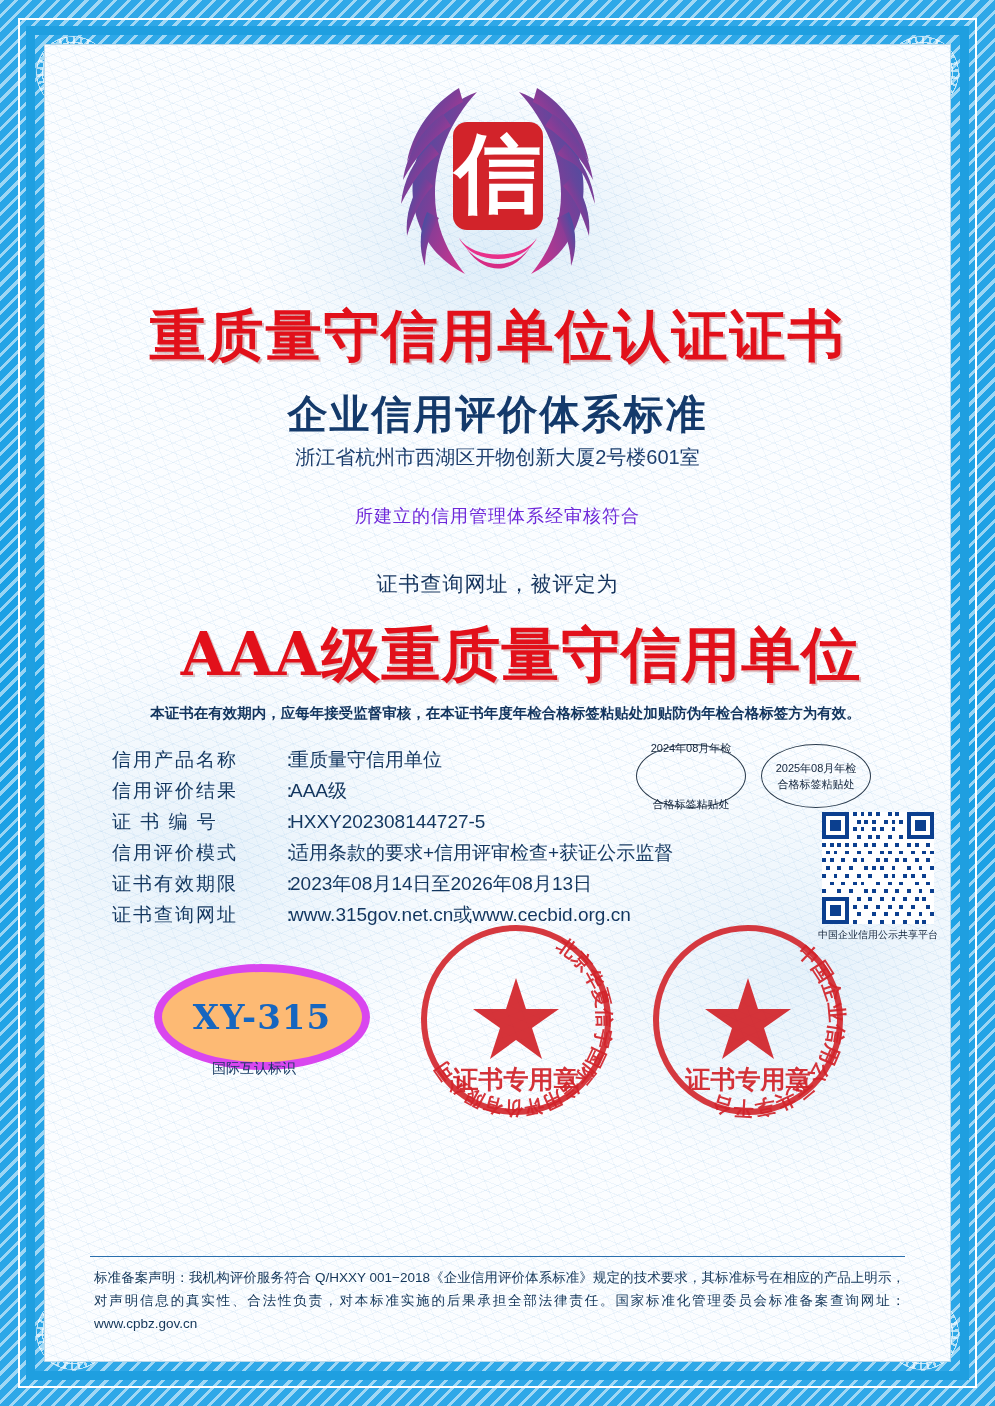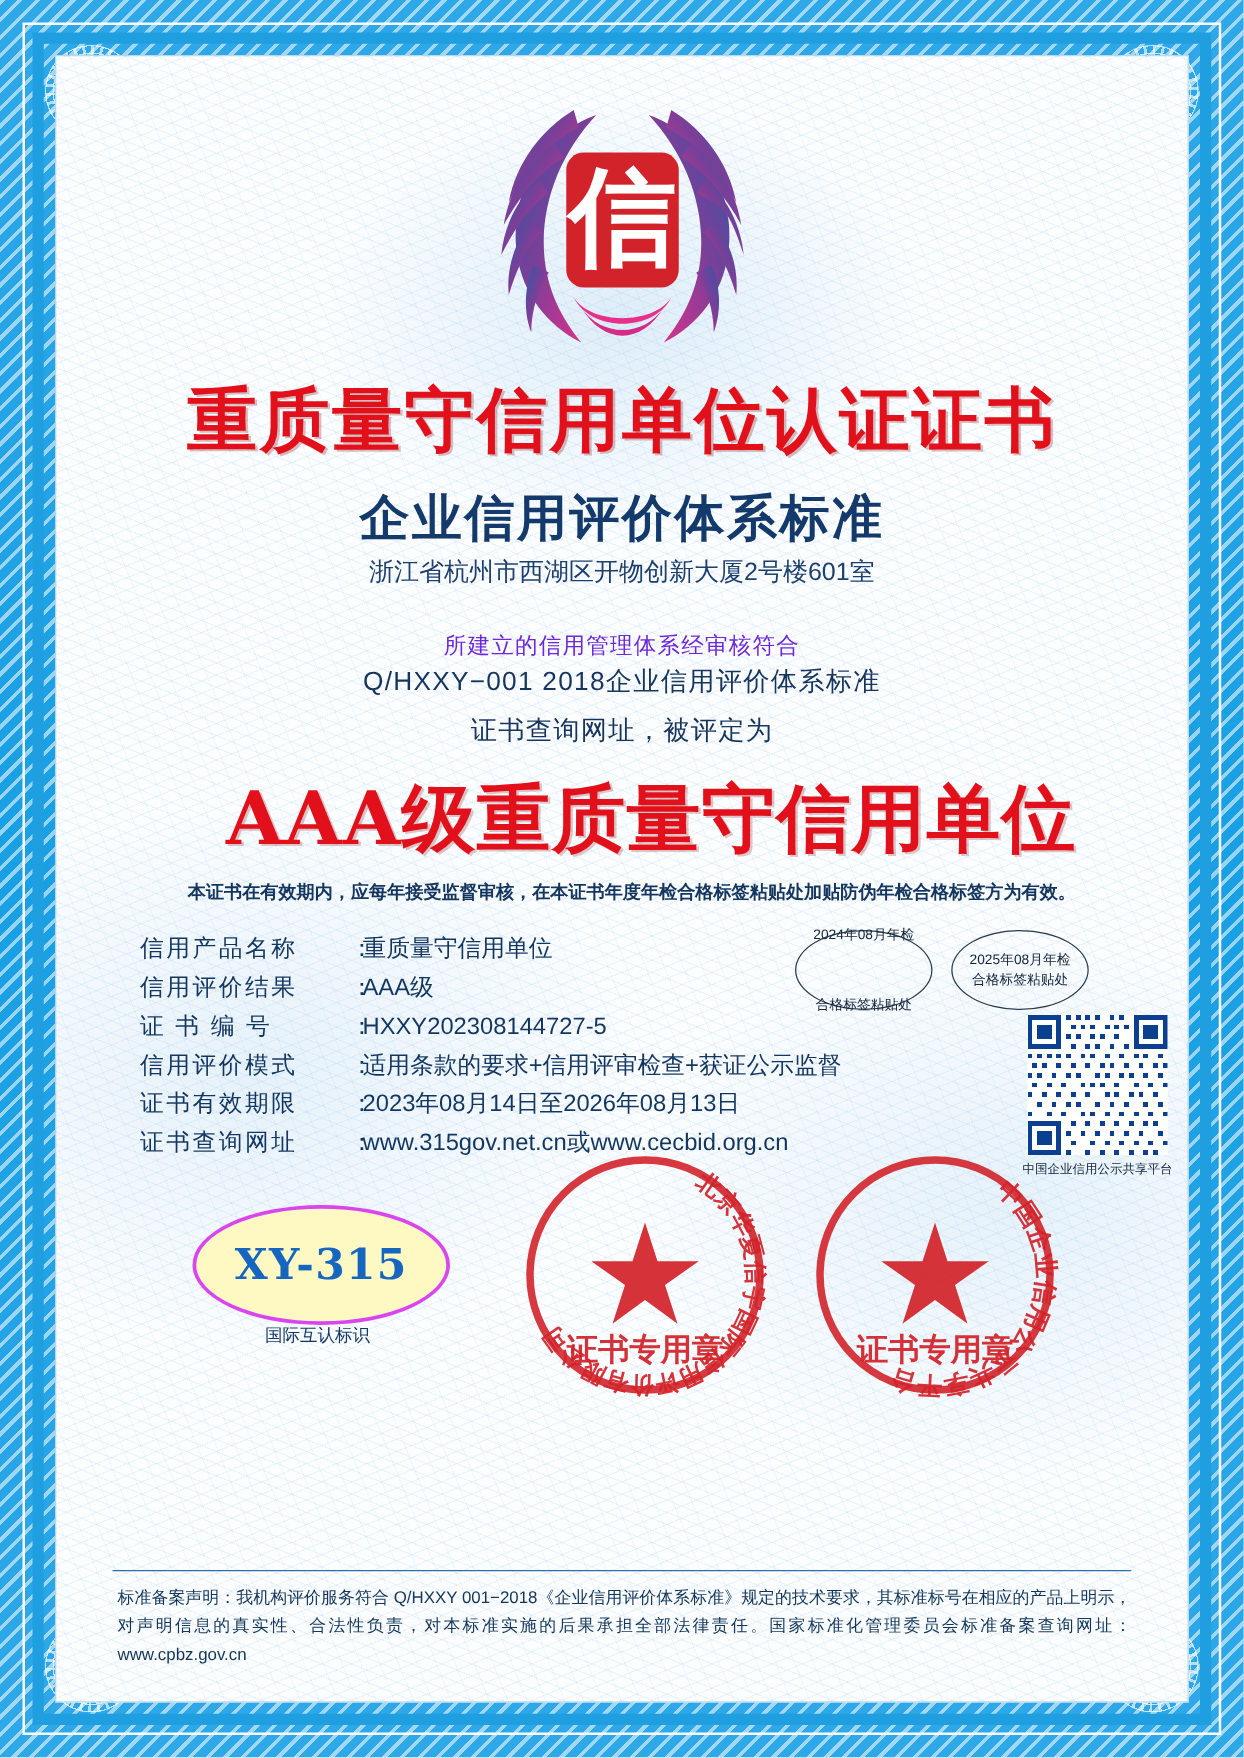--- a/index.html
+++ b/index.html
@@ -137,23 +137,23 @@
   .qrwrap{position:absolute;left:774px;top:768px;width:120px;text-align:center;}
   .qr{width:112px;height:112px;margin:0 auto;background:#fff;}
   .qr-cap{font-size:10px;color:#12233a;margin-top:4px;}
 
   
   .xy-badge{
     position:absolute;left:110px;top:920px;width:200px;height:90px;
   }
   .xy-ellipse{
     width:200px;height:90px;border-radius:50%;
-    border:3px solid #d946ef;
+    border:8px solid #d946ef;
     display:flex;align-items:center;justify-content:center;
-    background:#fef9c3;
+    background:#fdba74;
   }
   .xy-ellipse span{
     font-family:"DejaVu Serif","Liberation Serif",serif;
     font-weight:bold;font-size:34px;color:#1666c0;letter-spacing:1px;
   }
   .xy-cap{
     position:absolute;left:0;right:0;top:96px;text-align:center;
     font-size:14px;color:#12365f;
   }
   .seal{
@@ -225,21 +225,20 @@
           <path d="M86 168 C100 196 150 196 164 168 C150 190 100 190 86 168 Z" fill="#e8308a"></path>
           <path d="M92 176 C110 206 140 206 158 176 C142 200 108 200 92 176 Z" fill="#d62b85"></path>
         </svg>
       </div>
 
       <div class="main-title">重质量守信用单位认证证书</div>
       <div class="company">企业信用评价体系标准</div>
       <div class="address">浙江省杭州市西湖区开物创新大厦2号楼601室</div>
 
       <div class="stmt1">所建立的信用管理体系经审核符合</div>
-      <div class="stmt2">Q/HXXY−001 2018企业信用评价体系标准</div>
       <div class="stmt3">证书查询网址，被评定为</div>
 
       <div class="grade">AAA级重质量守信用单位</div>
 
       <div class="notice">本证书在有效期内，应每年接受监督审核，在本证书年度年检合格标签粘贴处加贴防伪年检合格标签方为有效。</div>
 
       <div class="info">
         <div class="info-row">
           <span class="info-label">信用产品名称</span>
           <span class="info-colon">：</span>

